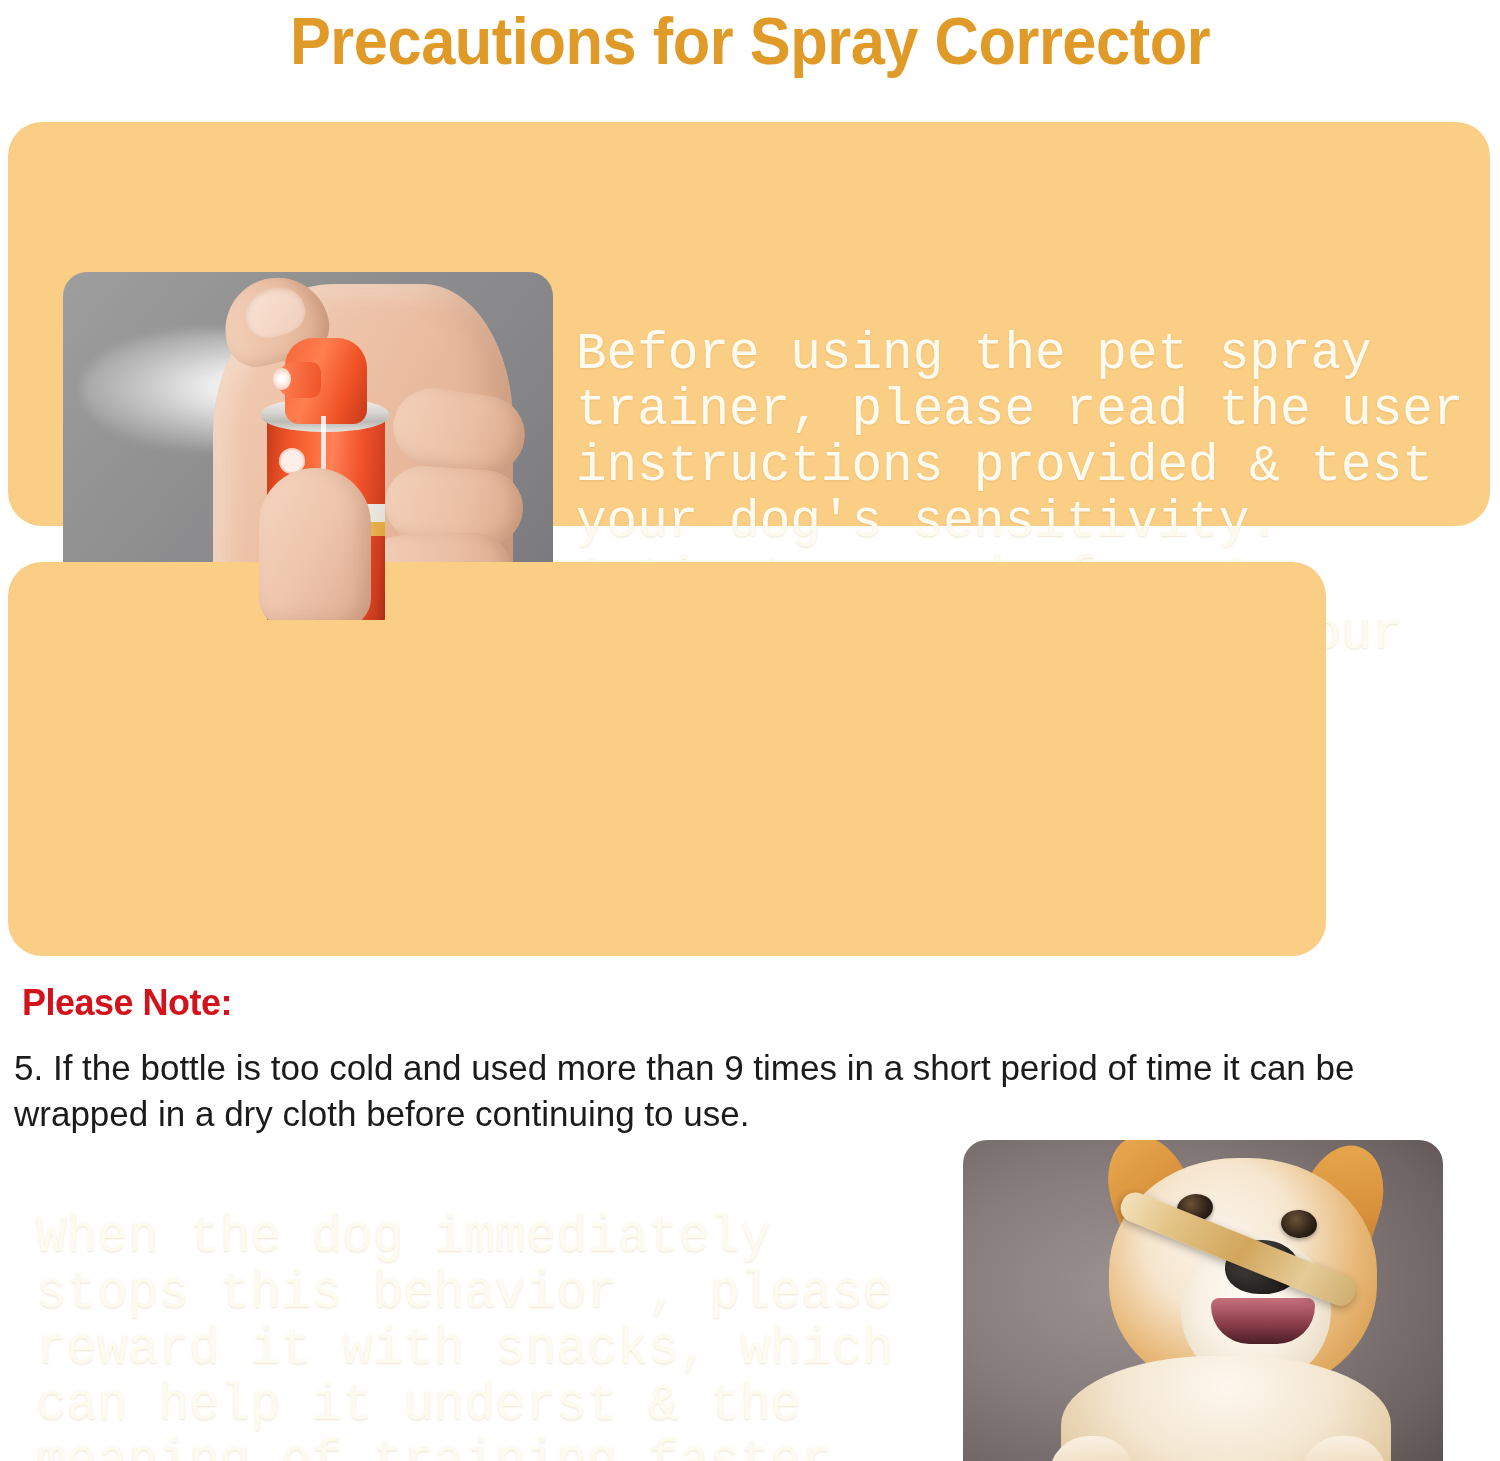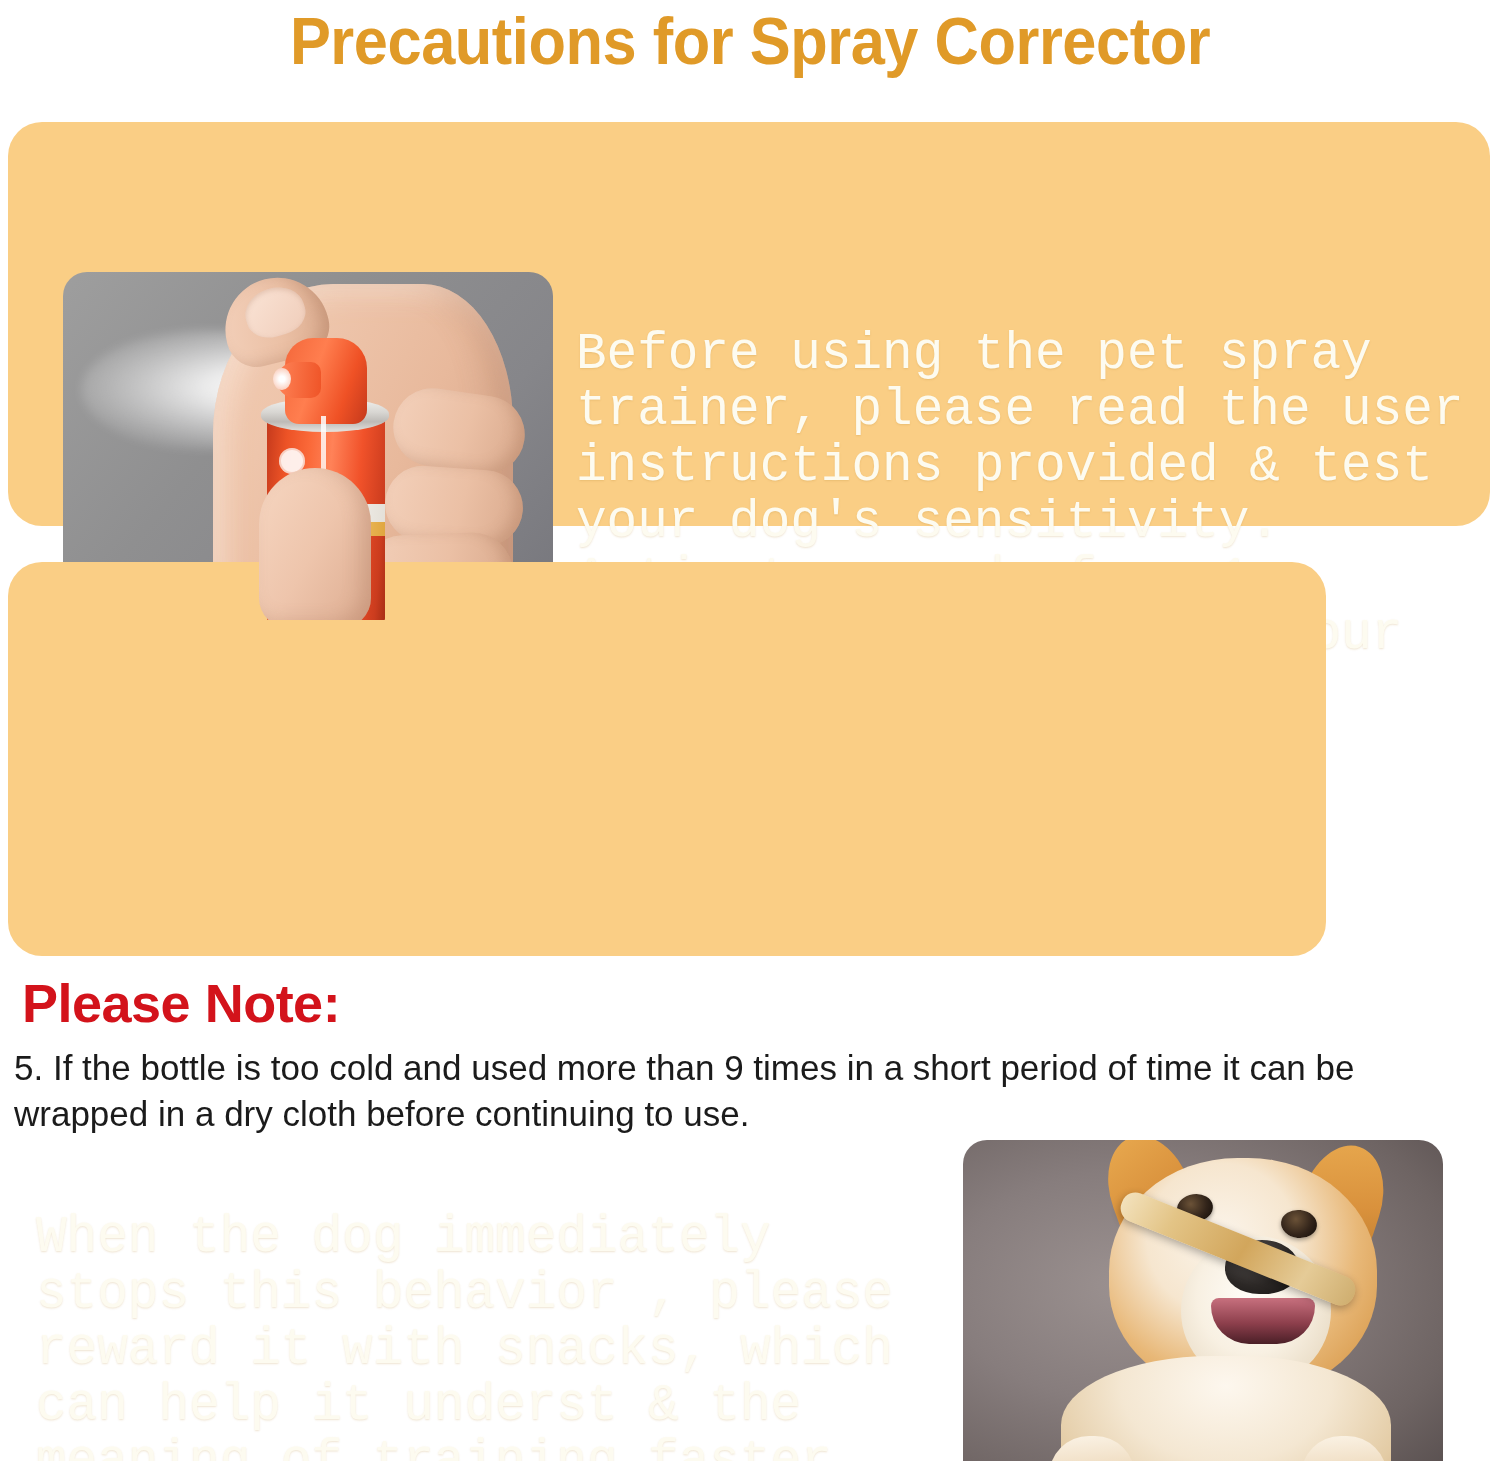--- a/index.html
+++ b/index.html
@@ -319,21 +319,21 @@
     left: 28px;
     top: 648px;
     width: 900px;
   }
 
   
   #note-heading {
     position: absolute;
     left: 22px;
     top: 972px;
-    font-size: 54px;
+    font-size: 36px;
     font-weight: bold;
     color: #D3131B;
     letter-spacing: -0.5px;
     line-height: 62px;
   }
   #note-list {
     position: absolute;
     left: 14px;
     top: 1045px;
     width: 1472px;

